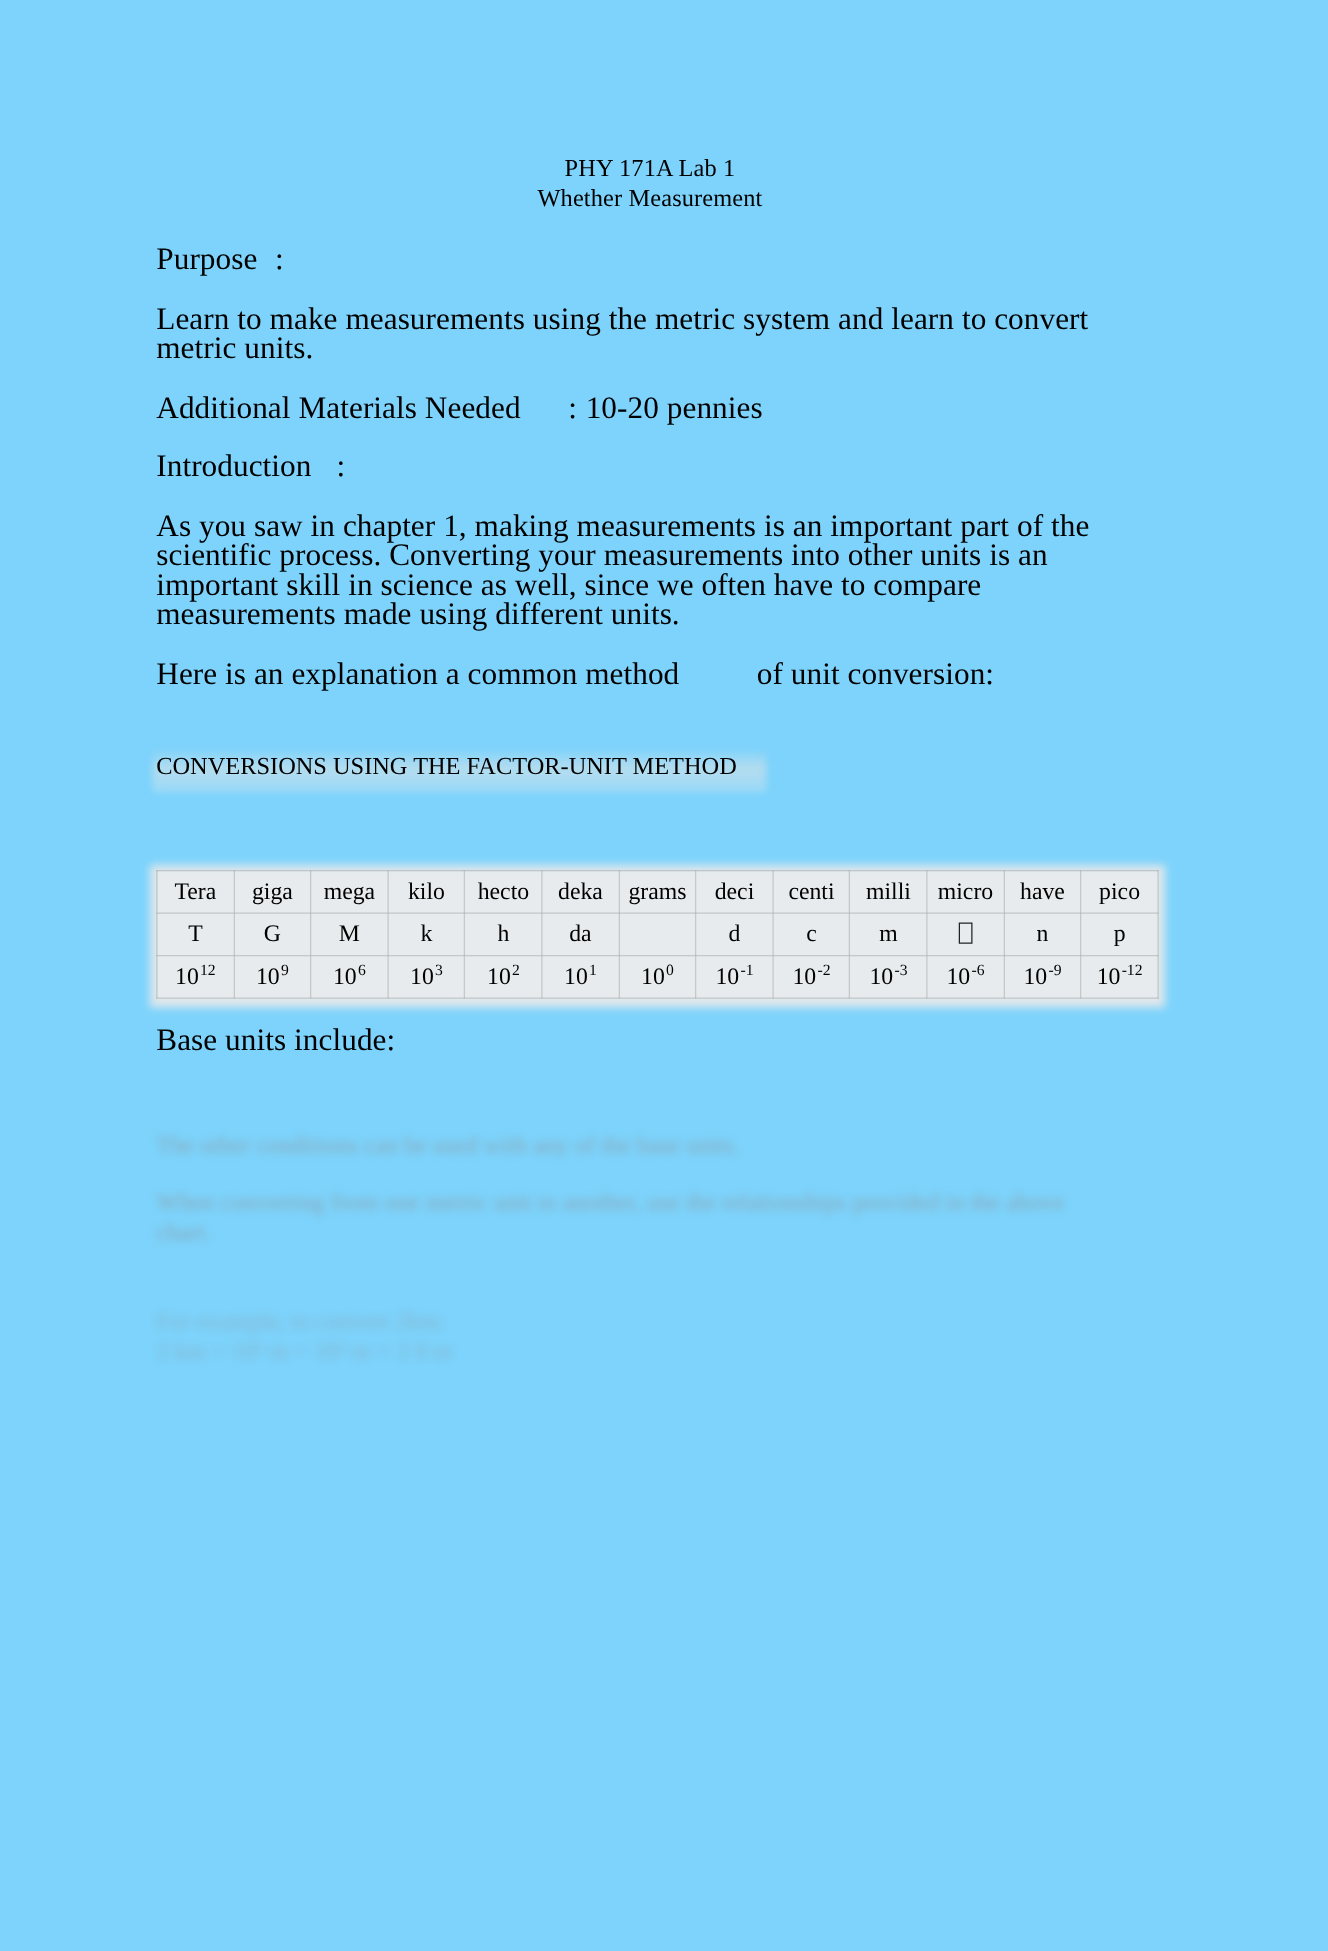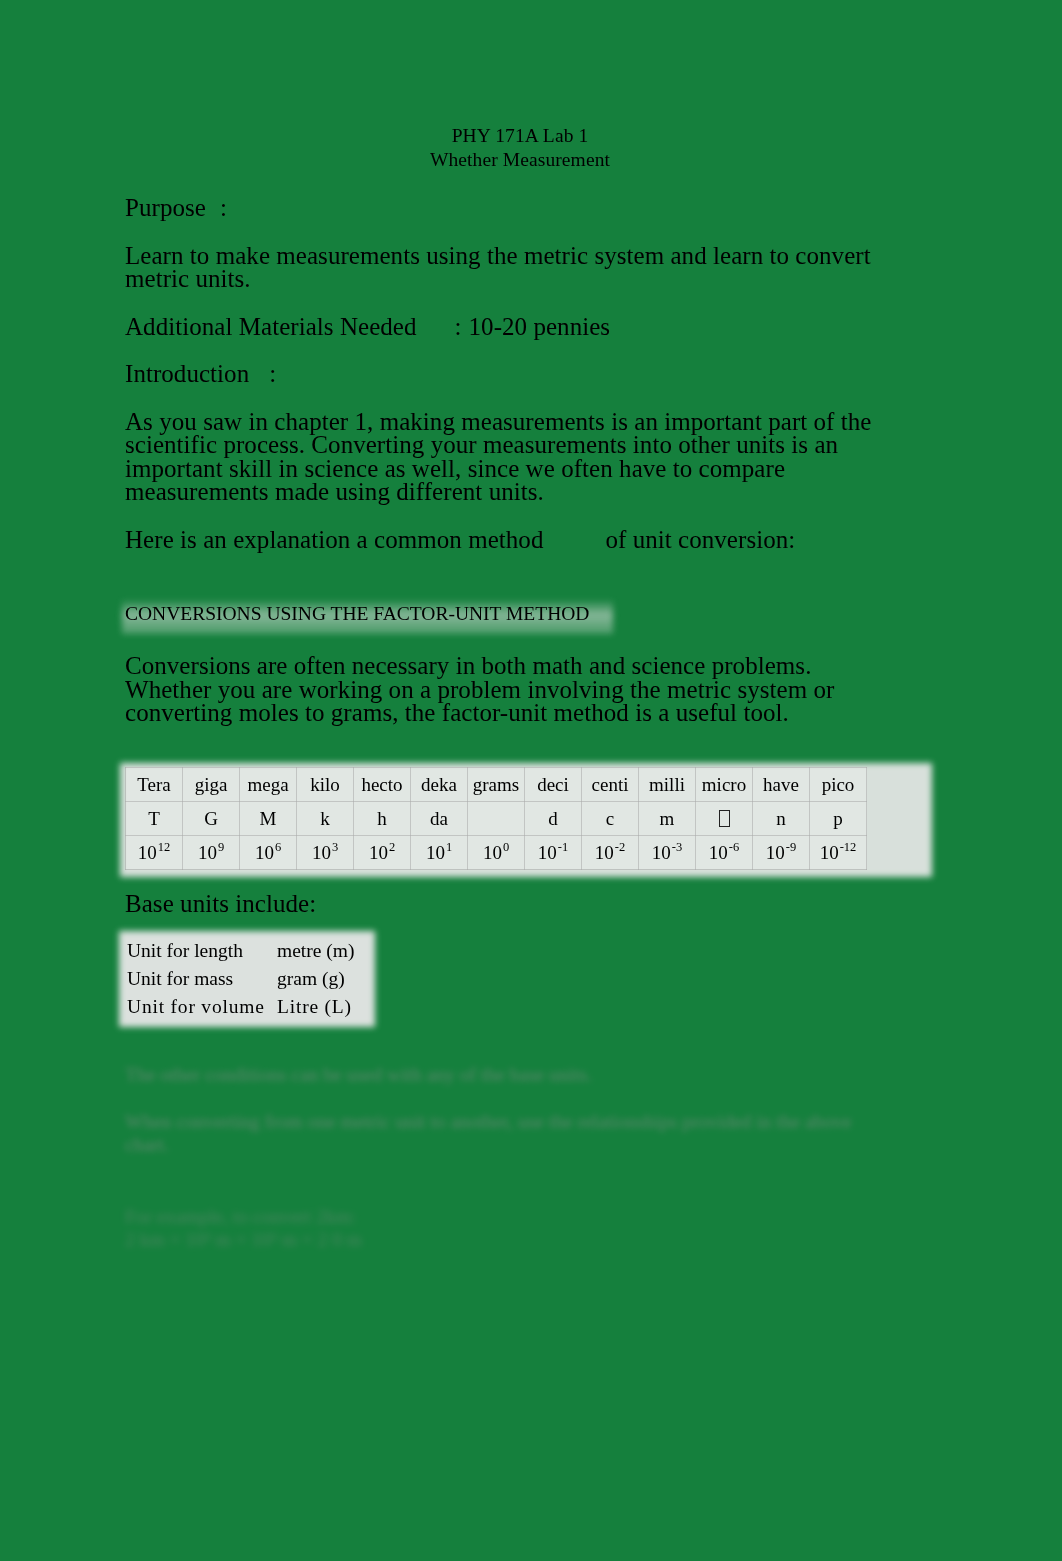--- a/index.html
+++ b/index.html
@@ -9,21 +9,21 @@
   }
   body {
     font-family: "Liberation Serif", "DejaVu Serif", serif;
     color: #000000;
     -webkit-font-smoothing: antialiased;
   }
   .page {
     position: relative;
     width: 1062px;
     height: 1561px;
-    background: #15803d;
+    background: #7dd3fc;
     overflow: hidden;
     text-decoration: underline;
   }
   .content {
     position: absolute;
     left: 125px;
     top: 124px;
     width: 790px;
   }
 
@@ -81,21 +81,21 @@
     width: 812px; height: 114px;
     background: #e9e9e9;
     filter: blur(3.2px);
     opacity: 0.92;
     z-index: 0;
   }
   table.metric {
     position: relative;
     z-index: 1;
     border-collapse: collapse;
-    width: 742px;
+    width: 802px;
     table-layout: fixed;
     font-size: 19px;
     background: transparent;
     padding-left: 30px;
   }
   table.metric td {
     border: 1px solid rgba(170,170,170,0.55);
     text-align: center;
     padding: 0;
     height: 33px;
@@ -213,21 +213,20 @@
     <div style="height:50px"></div>
 
     
     <div class="section-head">
       <span class="hl"></span>
       <span class="txt">CONVERSIONS USING THE FACTOR-UNIT METHOD</span>
     </div>
 
     <div style="height:26px"></div>
 
-    <p class="para" style="width:740px">Conversions are often necessary in both math and science problems. Whether you are working on a problem involving the metric system or converting moles to grams, the factor-unit method is a useful tool.</p>
 
     <div class="gap-md"></div>
 
 
     <div style="height:18px"></div>
 
     
     <div class="metric-table-wrap">
       <div class="metric-table-bg"></div>
       <table class="metric">
@@ -281,39 +280,20 @@
       </table>
     </div>
 
     <div style="height:22px"></div>
 
     <p class="para">Base units include:</p>
 
     <div style="height:22px"></div>
 
     
-    <div class="base-units-wrap">
-      <div class="base-units-bg"></div>
-      <table class="baseunits">
-        <tbody>
-          <tr class="row1">
-            <td class="lbl">Unit for length</td>
-            <td class="val">metre (m)</td>
-          </tr>
-          <tr class="row2">
-            <td class="lbl">Unit for mass</td>
-            <td class="val">gram (g)</td>
-          </tr>
-          <tr class="row3">
-            <td class="lbl">Unit for volume</td>
-            <td class="val">Litre (L)</td>
-          </tr>
-        </tbody>
-      </table>
-    </div>
 
     <div style="height:38px"></div>
 
     
     <p class="blurred" style="width:620px">The other conditions can be used with any of the base units.</p>
 
     <div style="height:23px"></div>
 
     <p class="blurred" style="width:740px"><span>When converting from one metric unit to another, use the relationships provided in the</span> <span>above chart.</span></p>
 

